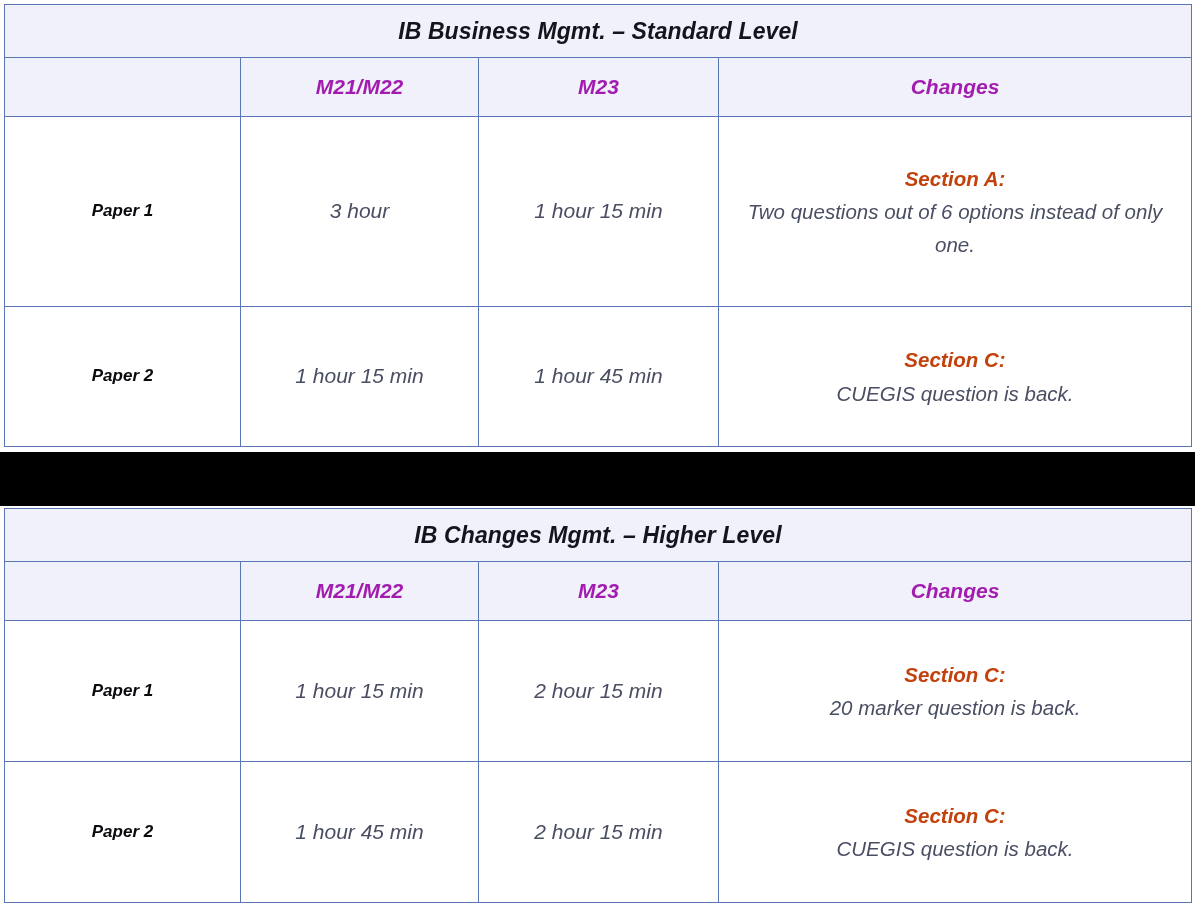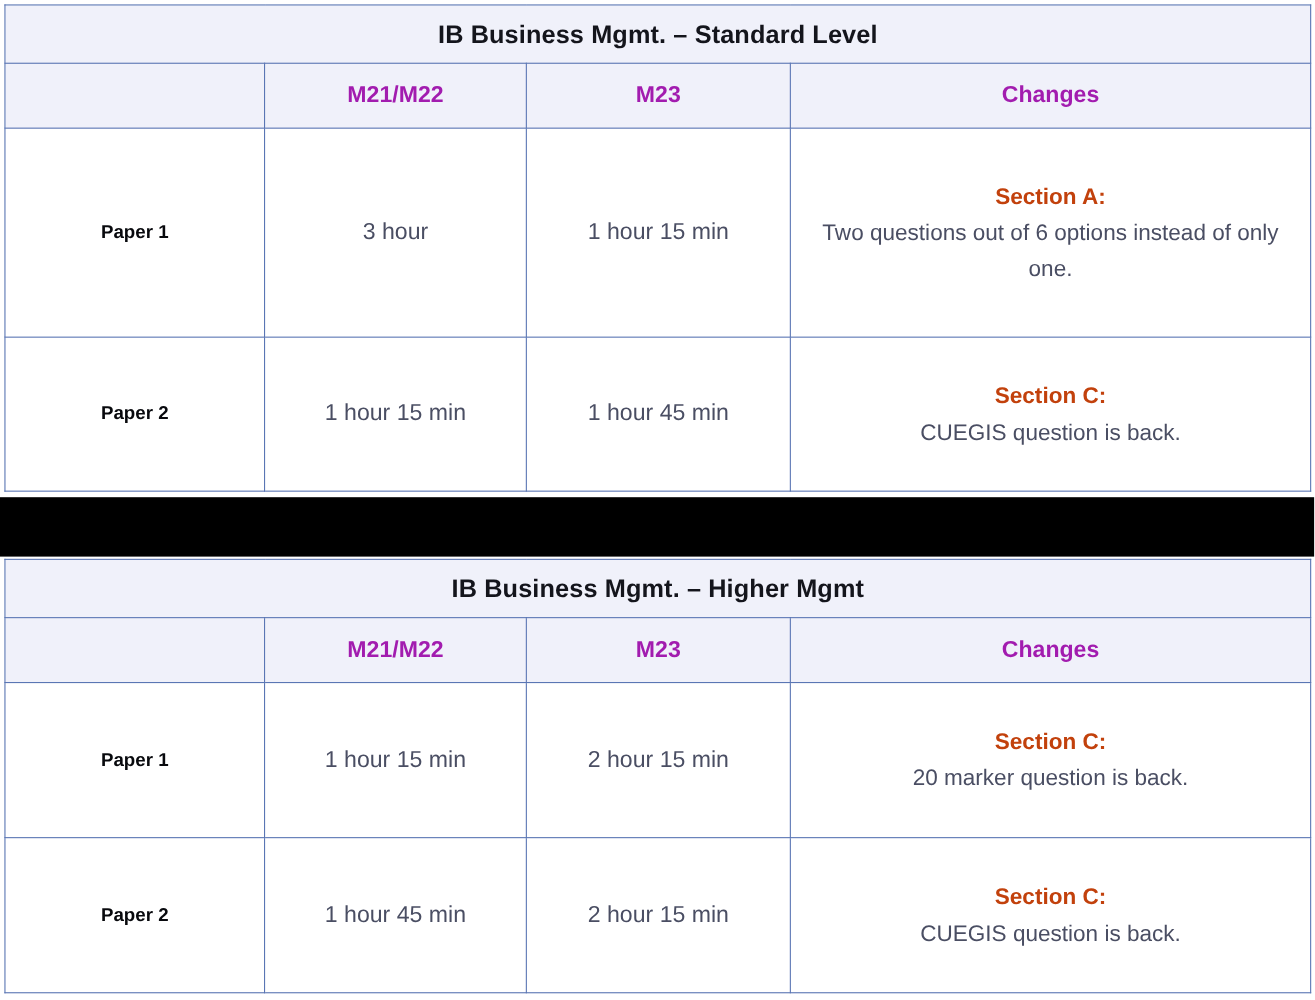--- a/index.html
+++ b/index.html
@@ -23,20 +23,21 @@
     width: 1187px;
   }
   #table-sl { top: 4px; }
   #table-hl { top: 508px; }
 
   table.exam-table {
     border-collapse: collapse;
     table-layout: fixed;
     width: 100%;
     background: #ffffff;
+    font-style: italic;
   }
   table.exam-table td {
     border: 1px solid #5a76b4;
     padding: 4px 8px;
     vertical-align: middle;
     text-align: center;
   }
 
   col.c-label { width: 236px; }
   col.c-m2122 { width: 238px; }
@@ -158,21 +159,21 @@
   <div class="table-wrap" id="table-hl">
     <table class="exam-table">
       <colgroup>
         <col class="c-label">
           <col class="c-m2122">
           <col class="c-m23">
           <col class="c-chg">
       </colgroup>
       <tbody>
         <tr class="title-row">
-          <td colspan="4">IB Business Mgmt. – Higher Mgmt</td>
+          <td colspan="4">IB Changes Mgmt. – Higher Level</td>
         </tr>
         <tr class="head-row">
           <td class="blank-head"></td>
           <td>M21/M22</td>
           <td>M23</td>
           <td>Changes</td>
         </tr>
         <tr class="body-row r1">
           <td class="row-label">Paper 1</td>
           <td>1 hour 15 min</td>

